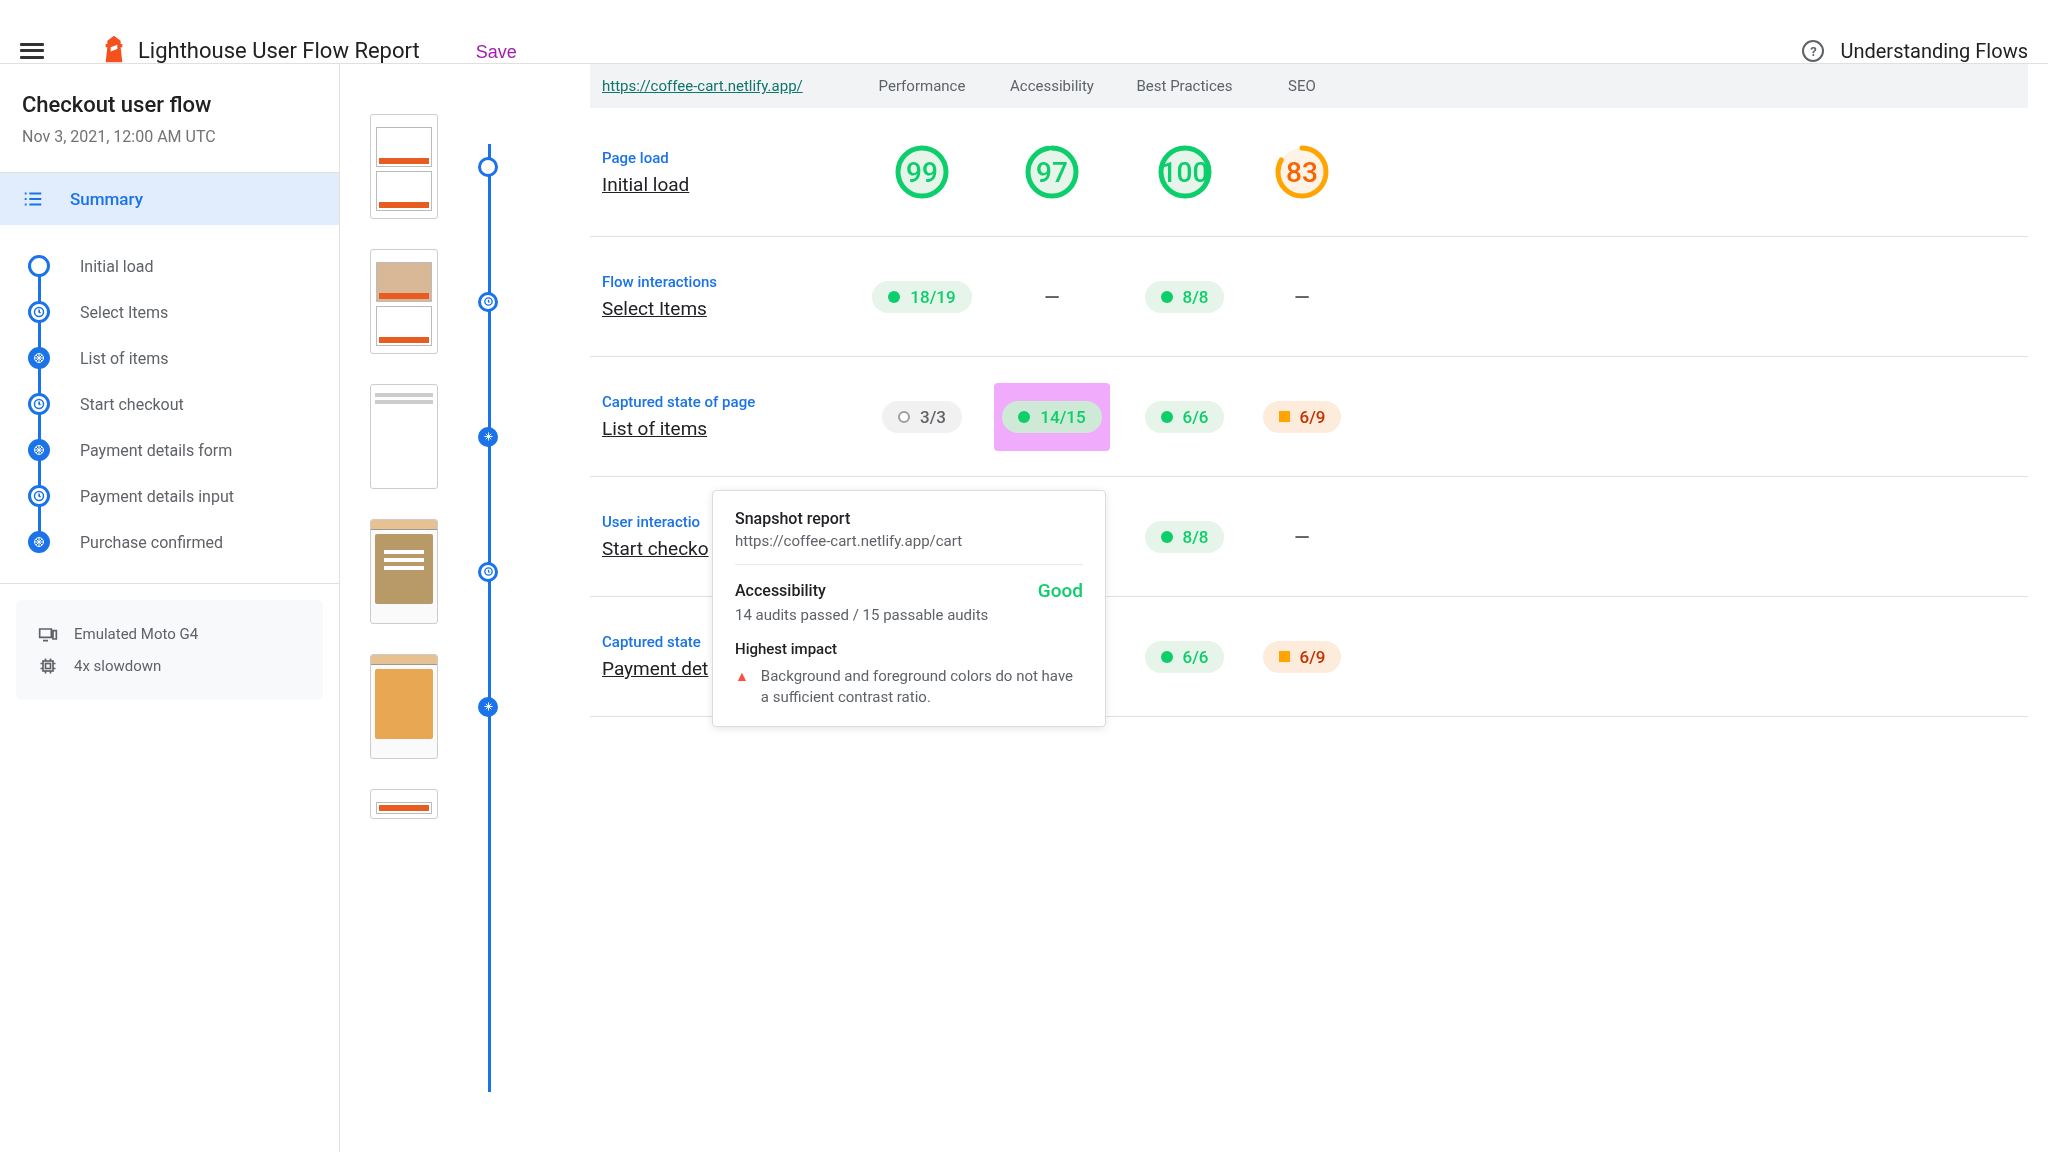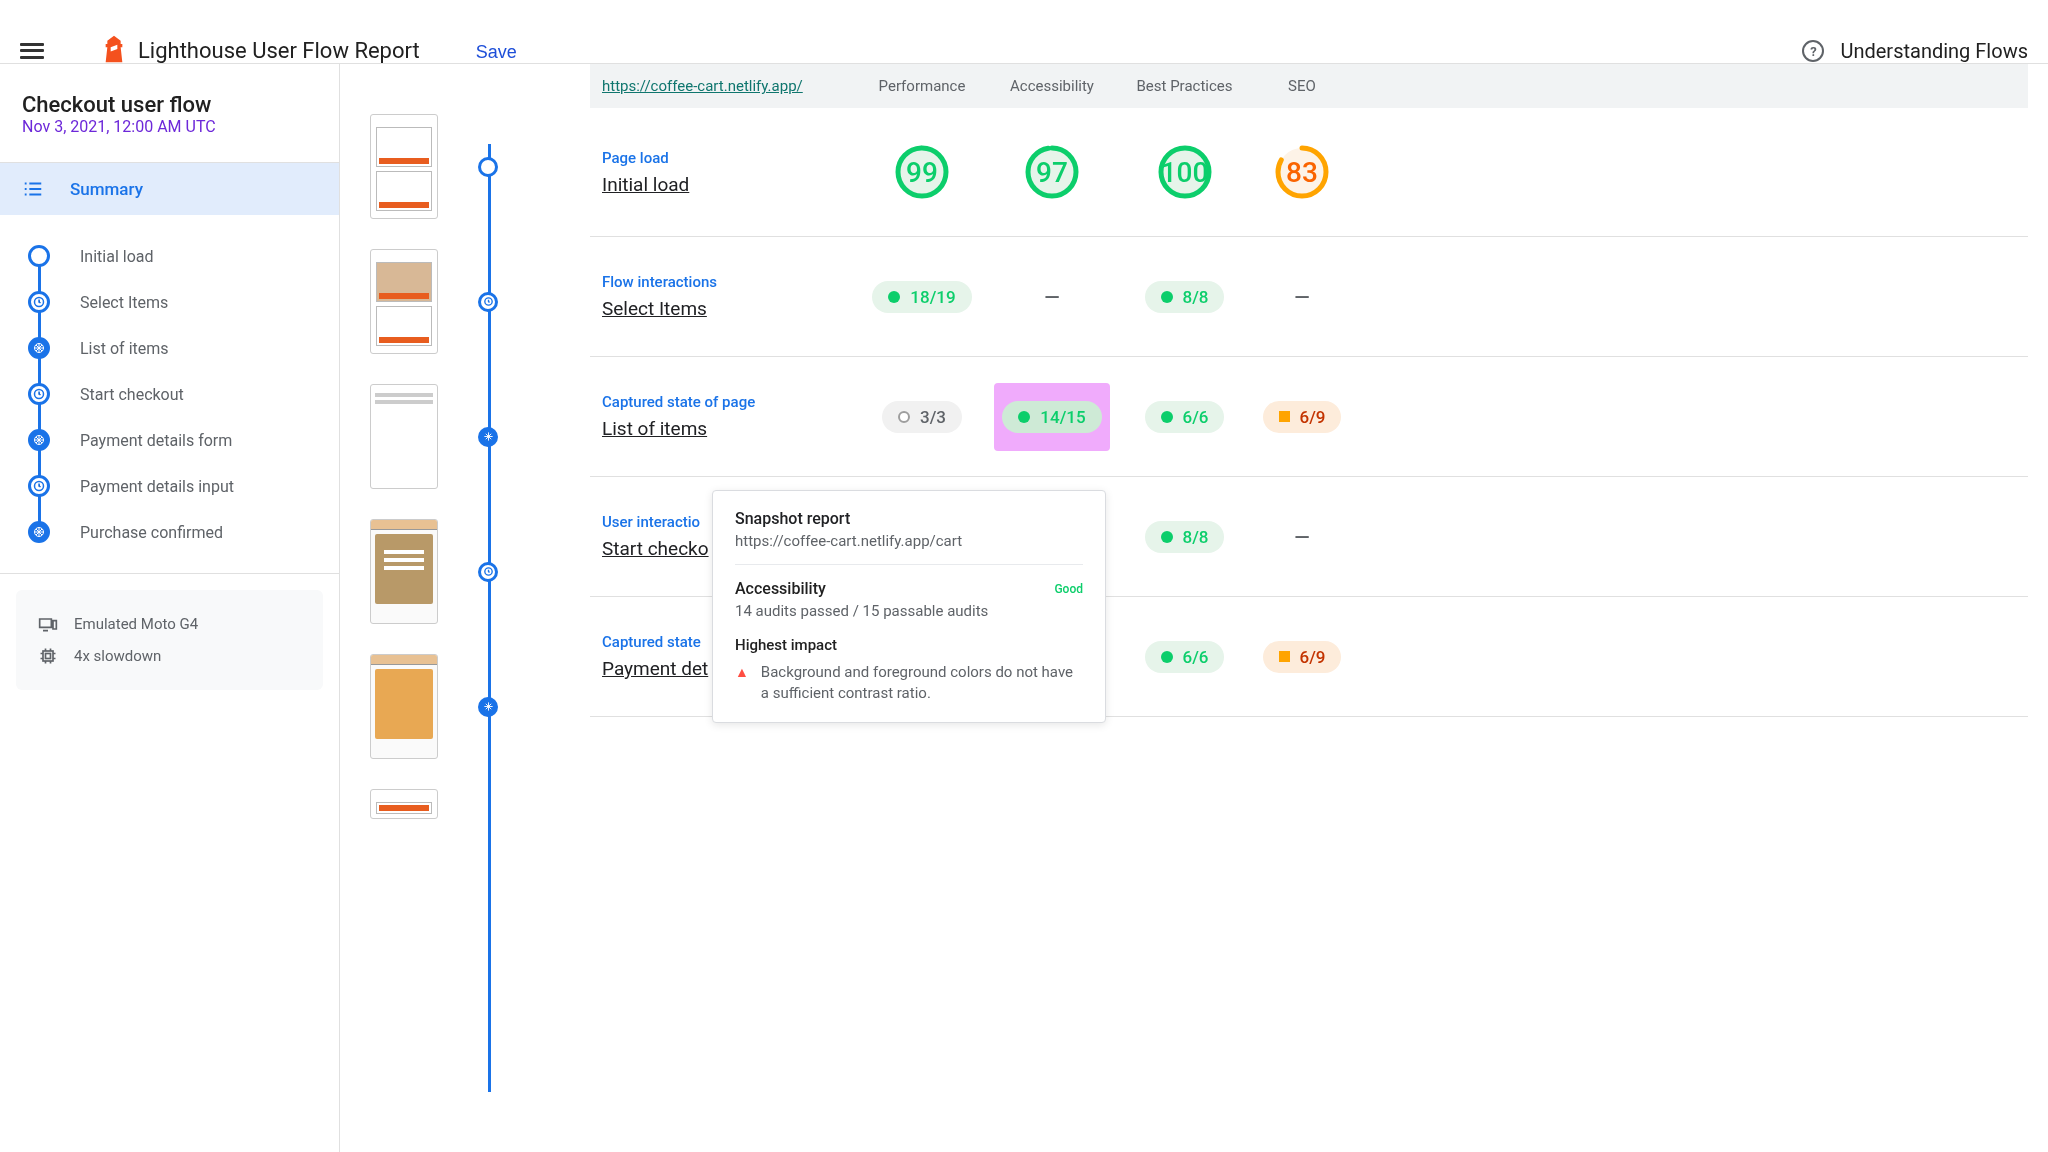--- a/index.html
+++ b/index.html
@@ -4,33 +4,33 @@
 <style>
 * { box-sizing: border-box; margin: 0; padding: 0; }
 body { font-family: Roboto, 'Segoe UI', Arial, sans-serif; font-size: 14px; color: #212121; background: #fff; }
 
 
 .header { display: flex; align-items: flex-end; height: 64px; padding: 0 20px; border-bottom: 1px solid #e0e0e0; }
 .hamburger { width: 24px; height: 24px; cursor: pointer; display: flex; flex-direction: column; justify-content: space-around; padding: 2px 0; }
 .hamburger span { display: block; height: 3px; background: #333; border-radius: 1px; }
 .logo { margin-left: 60px; width: 20px; height: 28px; }
 .title { font-size: 22px; font-weight: 400; margin-left: 14px; color: #212121; }
-.save-btn { margin-left: 56px; font-size: 18px; background: none; border: none; cursor: pointer; color: #1d4ed8; }
+.save-btn { margin-left: 56px; font-size: 18px; background: none; border: none; cursor: pointer; color: #a21caf; }
 .header-right { margin-left: auto; display: flex; align-items: center; }
 .help-icon { width: 22px; height: 22px; border: 2px solid #5f6368; border-radius: 50%; display: flex; align-items: center; justify-content: center; font-size: 13px; font-weight: bold; color: #5f6368; margin-right: 16px; }
 .flows-link { font-size: 20px; color: #212121; }
 
 
 .layout { display: flex; height: calc(100vh - 64px); }
 
 
 .sidebar { width: 340px; border-right: 1px solid #e0e0e0; overflow-y: auto; padding-top: 28px; }
 .sidebar-header { padding: 0 22px 26px; border-bottom: 1px solid #e0e0e0; }
 .flow-name { font-size: 22px; font-weight: 500; color: #212121; }
-.flow-date { font-size: 16px; color: #6d28d9; }
+.flow-date { font-size: 16px; color: #737373; margin-top: 10px; }
 .nav-item { display: flex; align-items: center; padding: 15px 22px; cursor: pointer; font-size: 17px; }
 .nav-item.active { background: #e1ecfc; color: #1a73e8; font-weight: 500; }
 .nav-item svg { margin-right: 26px; flex-shrink: 0; }
 .steps-list { padding: 18px 22px 18px 28px; position: relative; border-bottom: 1px solid #e0e0e0;}
 .steps-list::before { content: ''; position: absolute; left: 38px; top: 36px; bottom: 36px; width: 3px; background: #1a73e8; }
 .step-item { display: flex; align-items: center; padding: 12px 0; cursor: pointer; position: relative; z-index: 1; font-size: 16px; color: #5f6368; }
 .step-node { width: 22px; height: 22px; border-radius: 50%; background: #fff; border: 3px solid #1a73e8; margin-right: 30px; display: flex; align-items: center; justify-content: center; flex-shrink: 0;}
 .step-node svg { width: 12px; height: 12px; }
 .step-node.filled { background: #1a73e8; }
 .env-info { padding: 18px 22px; background: #f8f9fa; margin: 16px; border-radius: 6px;}
@@ -89,21 +89,21 @@
 
 .highlight-cell { background: #f0abfc; border-radius: 4px; padding: 18px 8px; margin: -18px 4px;}
 
 
 .tooltip { position: absolute; top: 426px; left: 122px; width: 394px; background: #fff; border: 1px solid #dadce0; border-radius: 4px; box-shadow: 0 2px 8px rgba(0,0,0,.1); padding: 18px 22px; z-index: 10;}
 .tooltip hr { border: none; border-top: 1px solid #e8eaed; margin: 14px 0;}
 .tooltip-title { font-size: 16px; font-weight: 500; color: #202124;}
 .tooltip-url { font-size: 15px; color: #5f6368; margin-top: 4px;}
 .tooltip-row { display: flex; justify-content: space-between; align-items: center;}
 .tooltip-row .label { font-size: 16px; font-weight: 500;}
-.tooltip-row .status { font-size: 12px; font-weight: 500; color: #0cce6b;}
+.tooltip-row .status { font-size: 19px; font-weight: 500; color: #0cce6b;}
 .tooltip-sub { font-size: 15px; color: #5f6368; margin-top: 4px;}
 .tooltip-impact { margin-top: 16px;}
 .tooltip-impact-title { font-size: 15px; font-weight: 500;}
 .tooltip-impact-body { display: flex; margin-top: 8px;}
 .tooltip-impact-body .tri { color: #ff4e42; margin-right: 12px; margin-top: 2px;}
 .tooltip-impact-body .text { color: #5f6368; font-size: 15px; line-height: 1.4;}
 </style>
 </head>
 <body>
 

